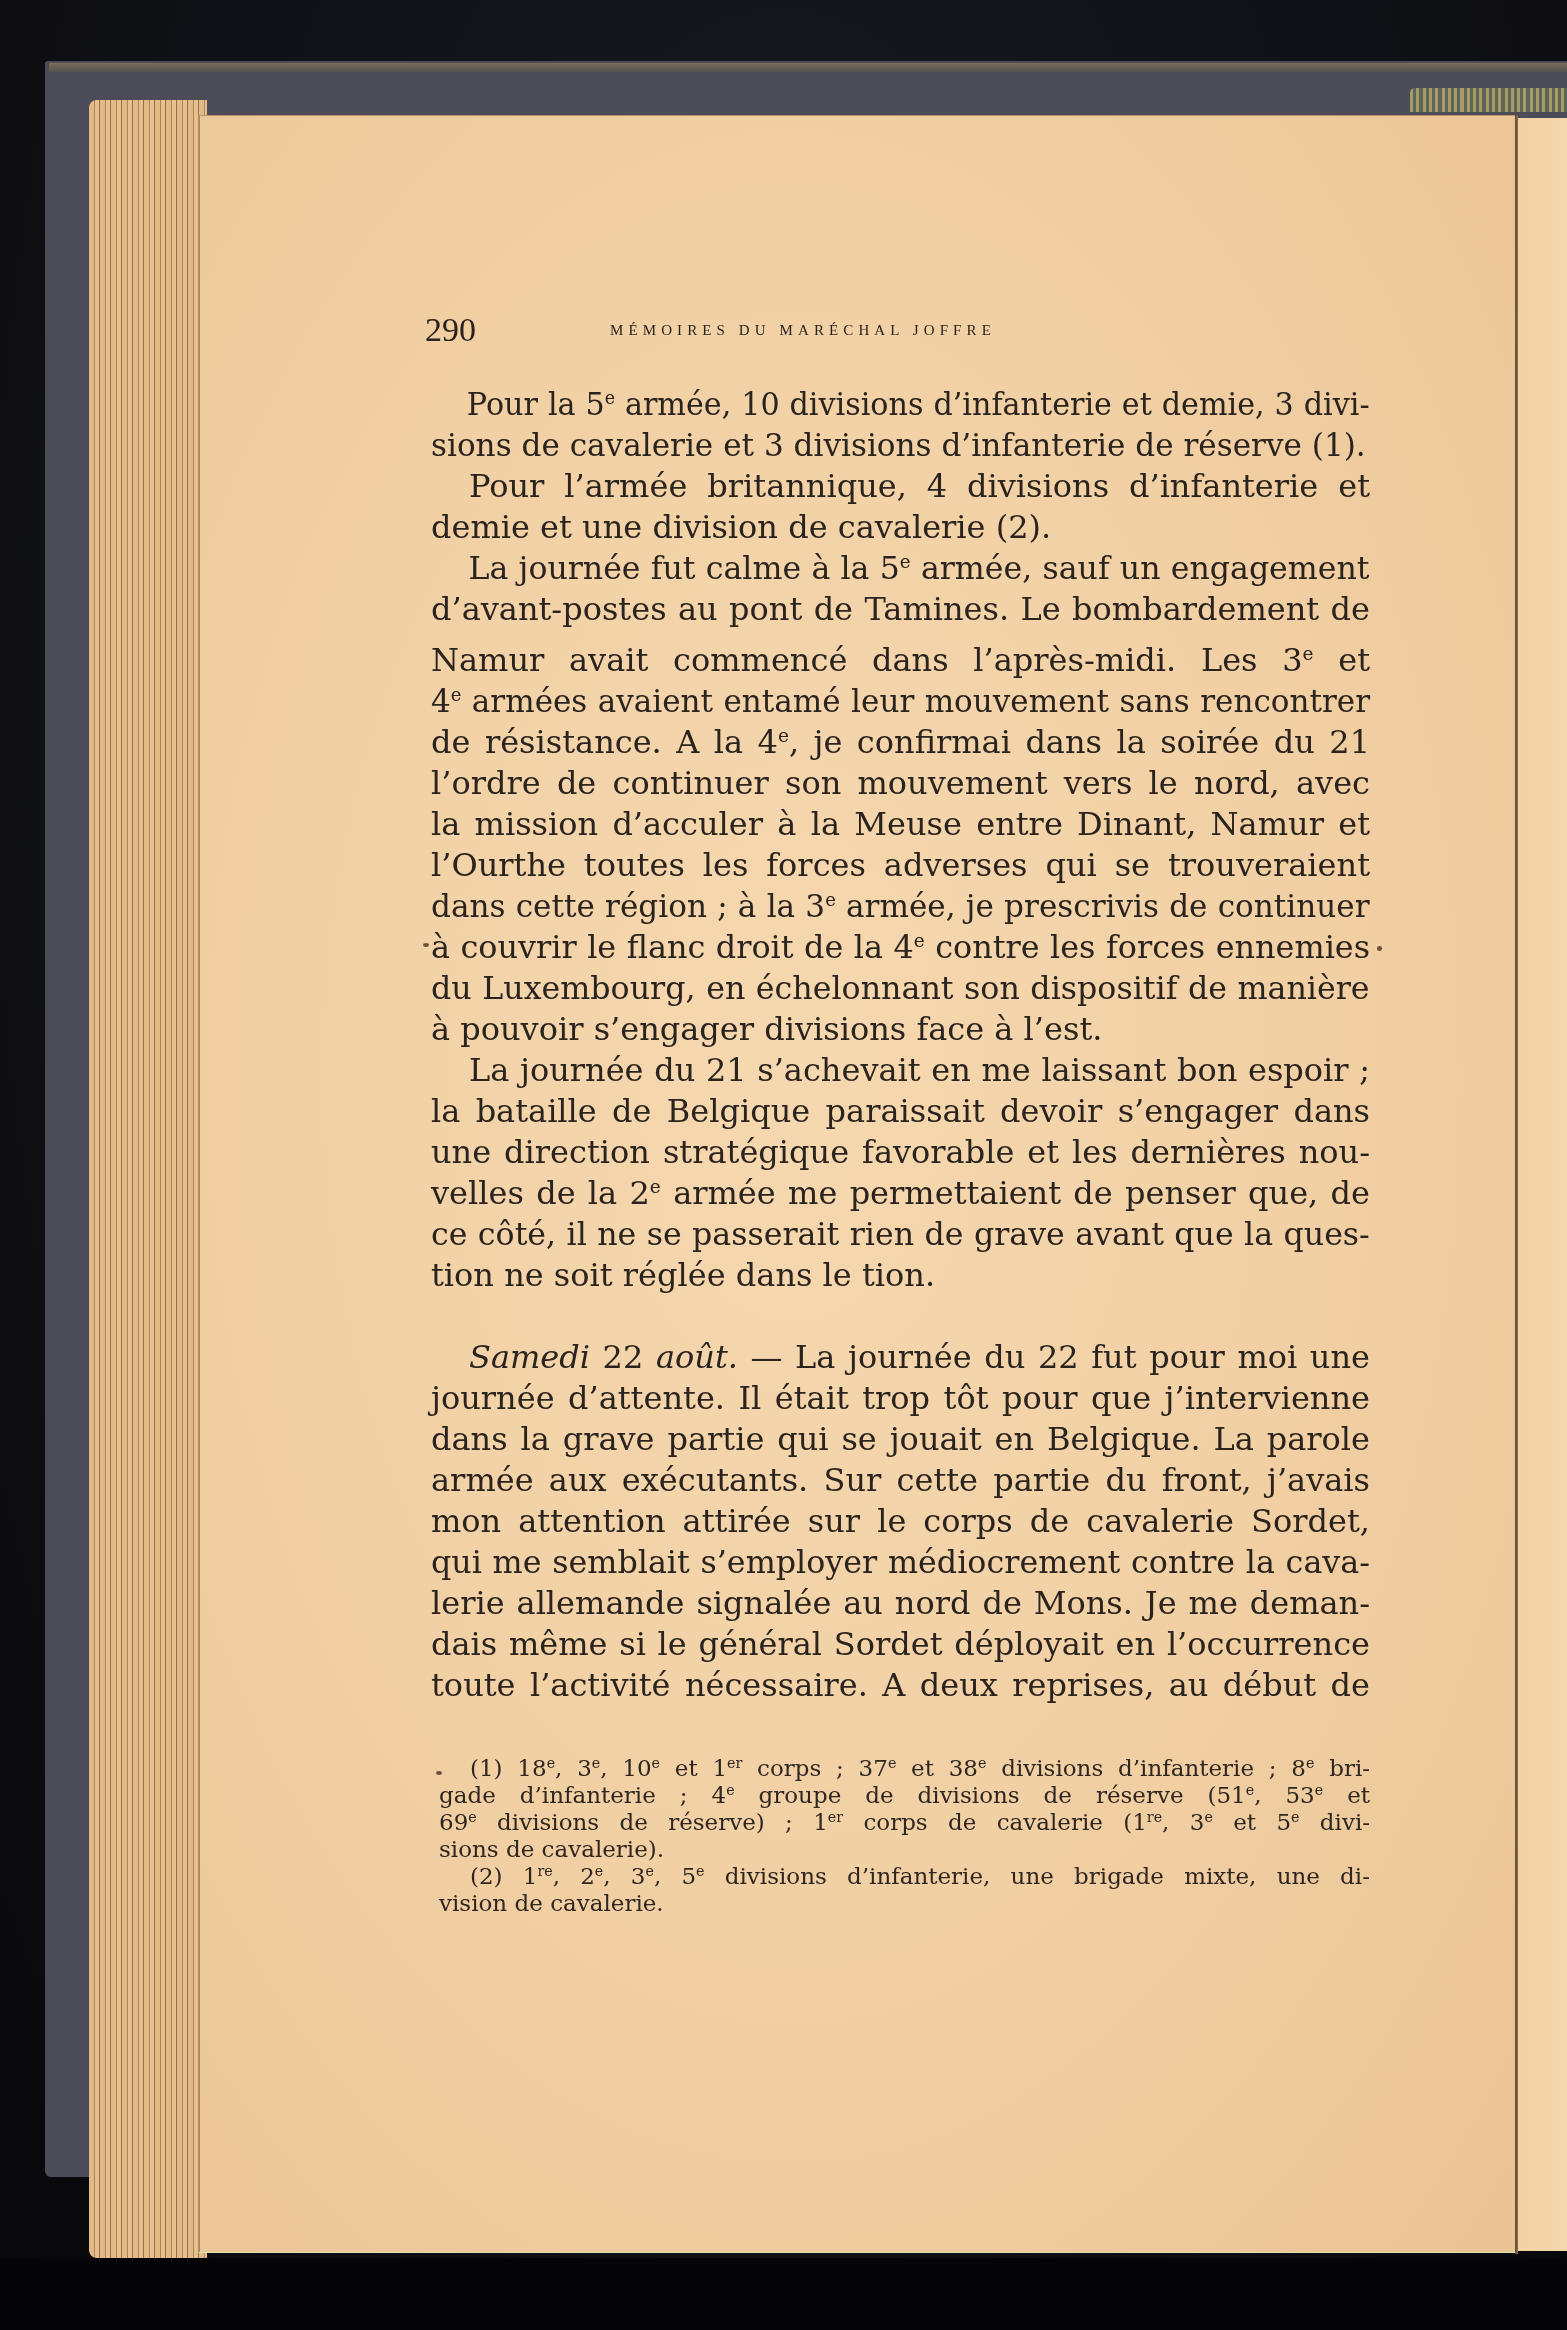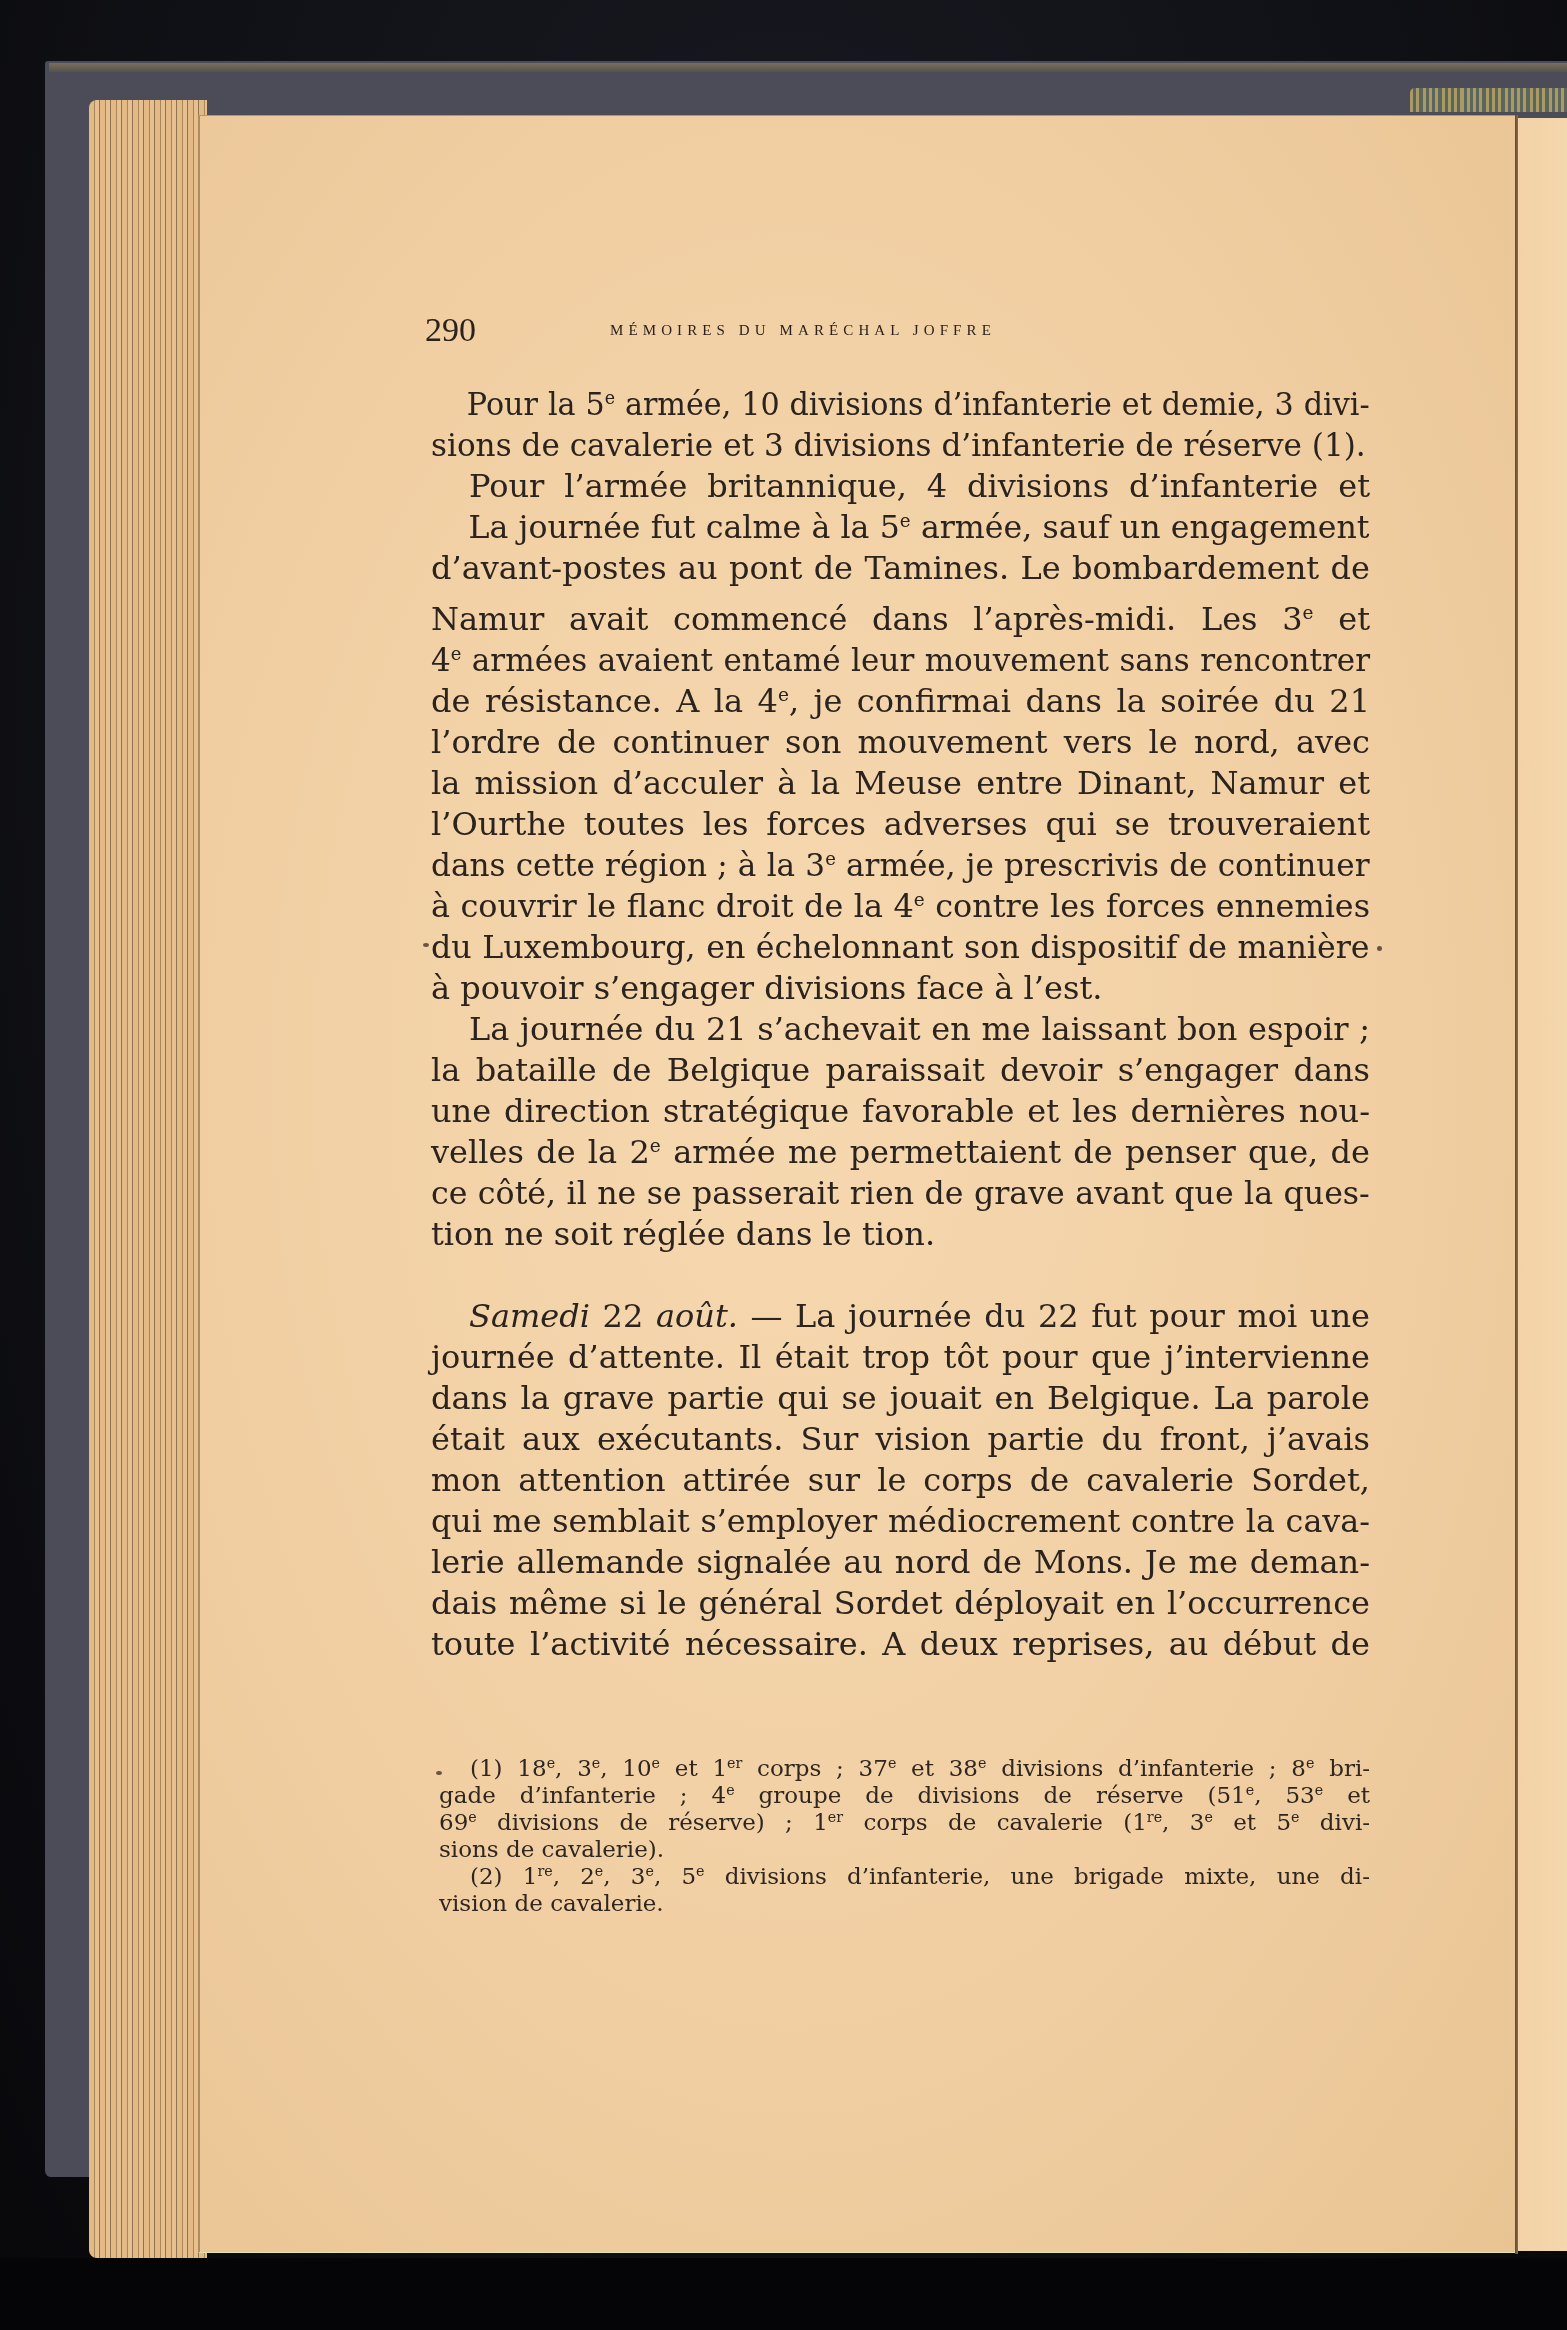--- a/index.html
+++ b/index.html
@@ -81,20 +81,21 @@
   <span class="running-title">MÉMOIRES DU MARÉCHAL JOFFRE</span>
 </div>
 
 <div class="body" id="body">
     <div>
       <span class="line indent" style="width: 995px; transform: scaleX(0.943307);">Pour la 5<sup>e</sup> armée, 10 divisions d’infanterie et demie, 3 divi-</span>
       <span class="line last" style="width: 966px; transform: scaleX(0.971614);">sions de cavalerie et 3 divisions d’infanterie de réserve (1).</span>
     </div>
     <div>
       <span class="line indent" style="width: 939px;">Pour l’armée britannique, 4 divisions d’infanterie et</span>
+      <span class="line last" style="width: 939px;">demie et une division de cavalerie (2).</span>
     </div>
     <div>
       <span class="line indent" style="width: 951px; transform: scaleX(0.98682);">La journée fut calme à la 5<sup>e</sup> armée, sauf un engagement</span>
       <span class="line" style="width: 939px;">d’avant-postes au pont de Tamines. Le bombardement de</span>
       <span class="line" style="width: 939px; margin-top: 10px;">Namur avait commencé dans l’après-midi. Les 3<sup>e</sup> et</span>
       <span class="line" style="width: 968px; transform: scaleX(0.97004);">4<sup>e</sup> armées avaient entamé leur mouvement sans rencontrer</span>
       <span class="line" style="width: 939px;">de résistance. A la 4<sup>e</sup>, je confirmai dans la soirée du 21</span>
       <span class="line" style="width: 939px;">l’ordre de continuer son mouvement vers le nord, avec</span>
       <span class="line" style="width: 939px;">la mission d’acculer à la Meuse entre Dinant, Namur et</span>
       <span class="line" style="width: 939px;">l’Ourthe toutes les forces adverses qui se trouveraient</span>
@@ -109,21 +110,21 @@
       <span class="line" style="width: 939px;">une direction stratégique favorable et les dernières nou-</span>
       <span class="line" style="width: 939px;">velles de la 2<sup>e</sup> armée me permettaient de penser que, de</span>
       <span class="line" style="width: 949px; transform: scaleX(0.989265);">ce côté, il ne se passerait rien de grave avant que la ques-</span>
       <span class="line last" style="width: 939px;">tion ne soit réglée dans le tion.</span>
     </div>
     <span class="line blank" style="width: 939px;"></span>
     <div>
       <span class="line indent" style="width: 939px;"><em>Samedi</em> 22 <em>août.</em> — La journée du 22 fut pour moi une</span>
       <span class="line" style="width: 939px;">journée d’attente. Il était trop tôt pour que j’intervienne</span>
       <span class="line" style="width: 939px;">dans la grave partie qui se jouait en Belgique. La parole</span>
-      <span class="line" style="width: 939px;">était aux exécutants. Sur vision partie du front, j’avais</span>
+      <span class="line" style="width: 939px;">armée aux exécutants. Sur cette partie du front, j’avais</span>
       <span class="line" style="width: 939px;">mon attention attirée sur le corps de cavalerie Sordet,</span>
       <span class="line" style="width: 946px; transform: scaleX(0.992543);">qui me semblait s’employer médiocrement contre la cava-</span>
       <span class="line" style="width: 939px;">lerie allemande signalée au nord de Mons. Je me deman-</span>
       <span class="line" style="width: 939px;">dais même si le général Sordet déployait en l’occurrence</span>
       <span class="line" style="width: 939px;">toute l’activité nécessaire. A deux reprises, au début de</span>
     </div>
   </div>
 <div class="footnotes" id="footnotes">
     <div>
       <span class="fn-line indent" style="width: 931px;">(1) 18<sup>e</sup>, 3<sup>e</sup>, 10<sup>e</sup> et 1<sup>er</sup> corps ; 37<sup>e</sup> et 38<sup>e</sup> divisions d’infanterie ; 8<sup>e</sup> bri-</span>

